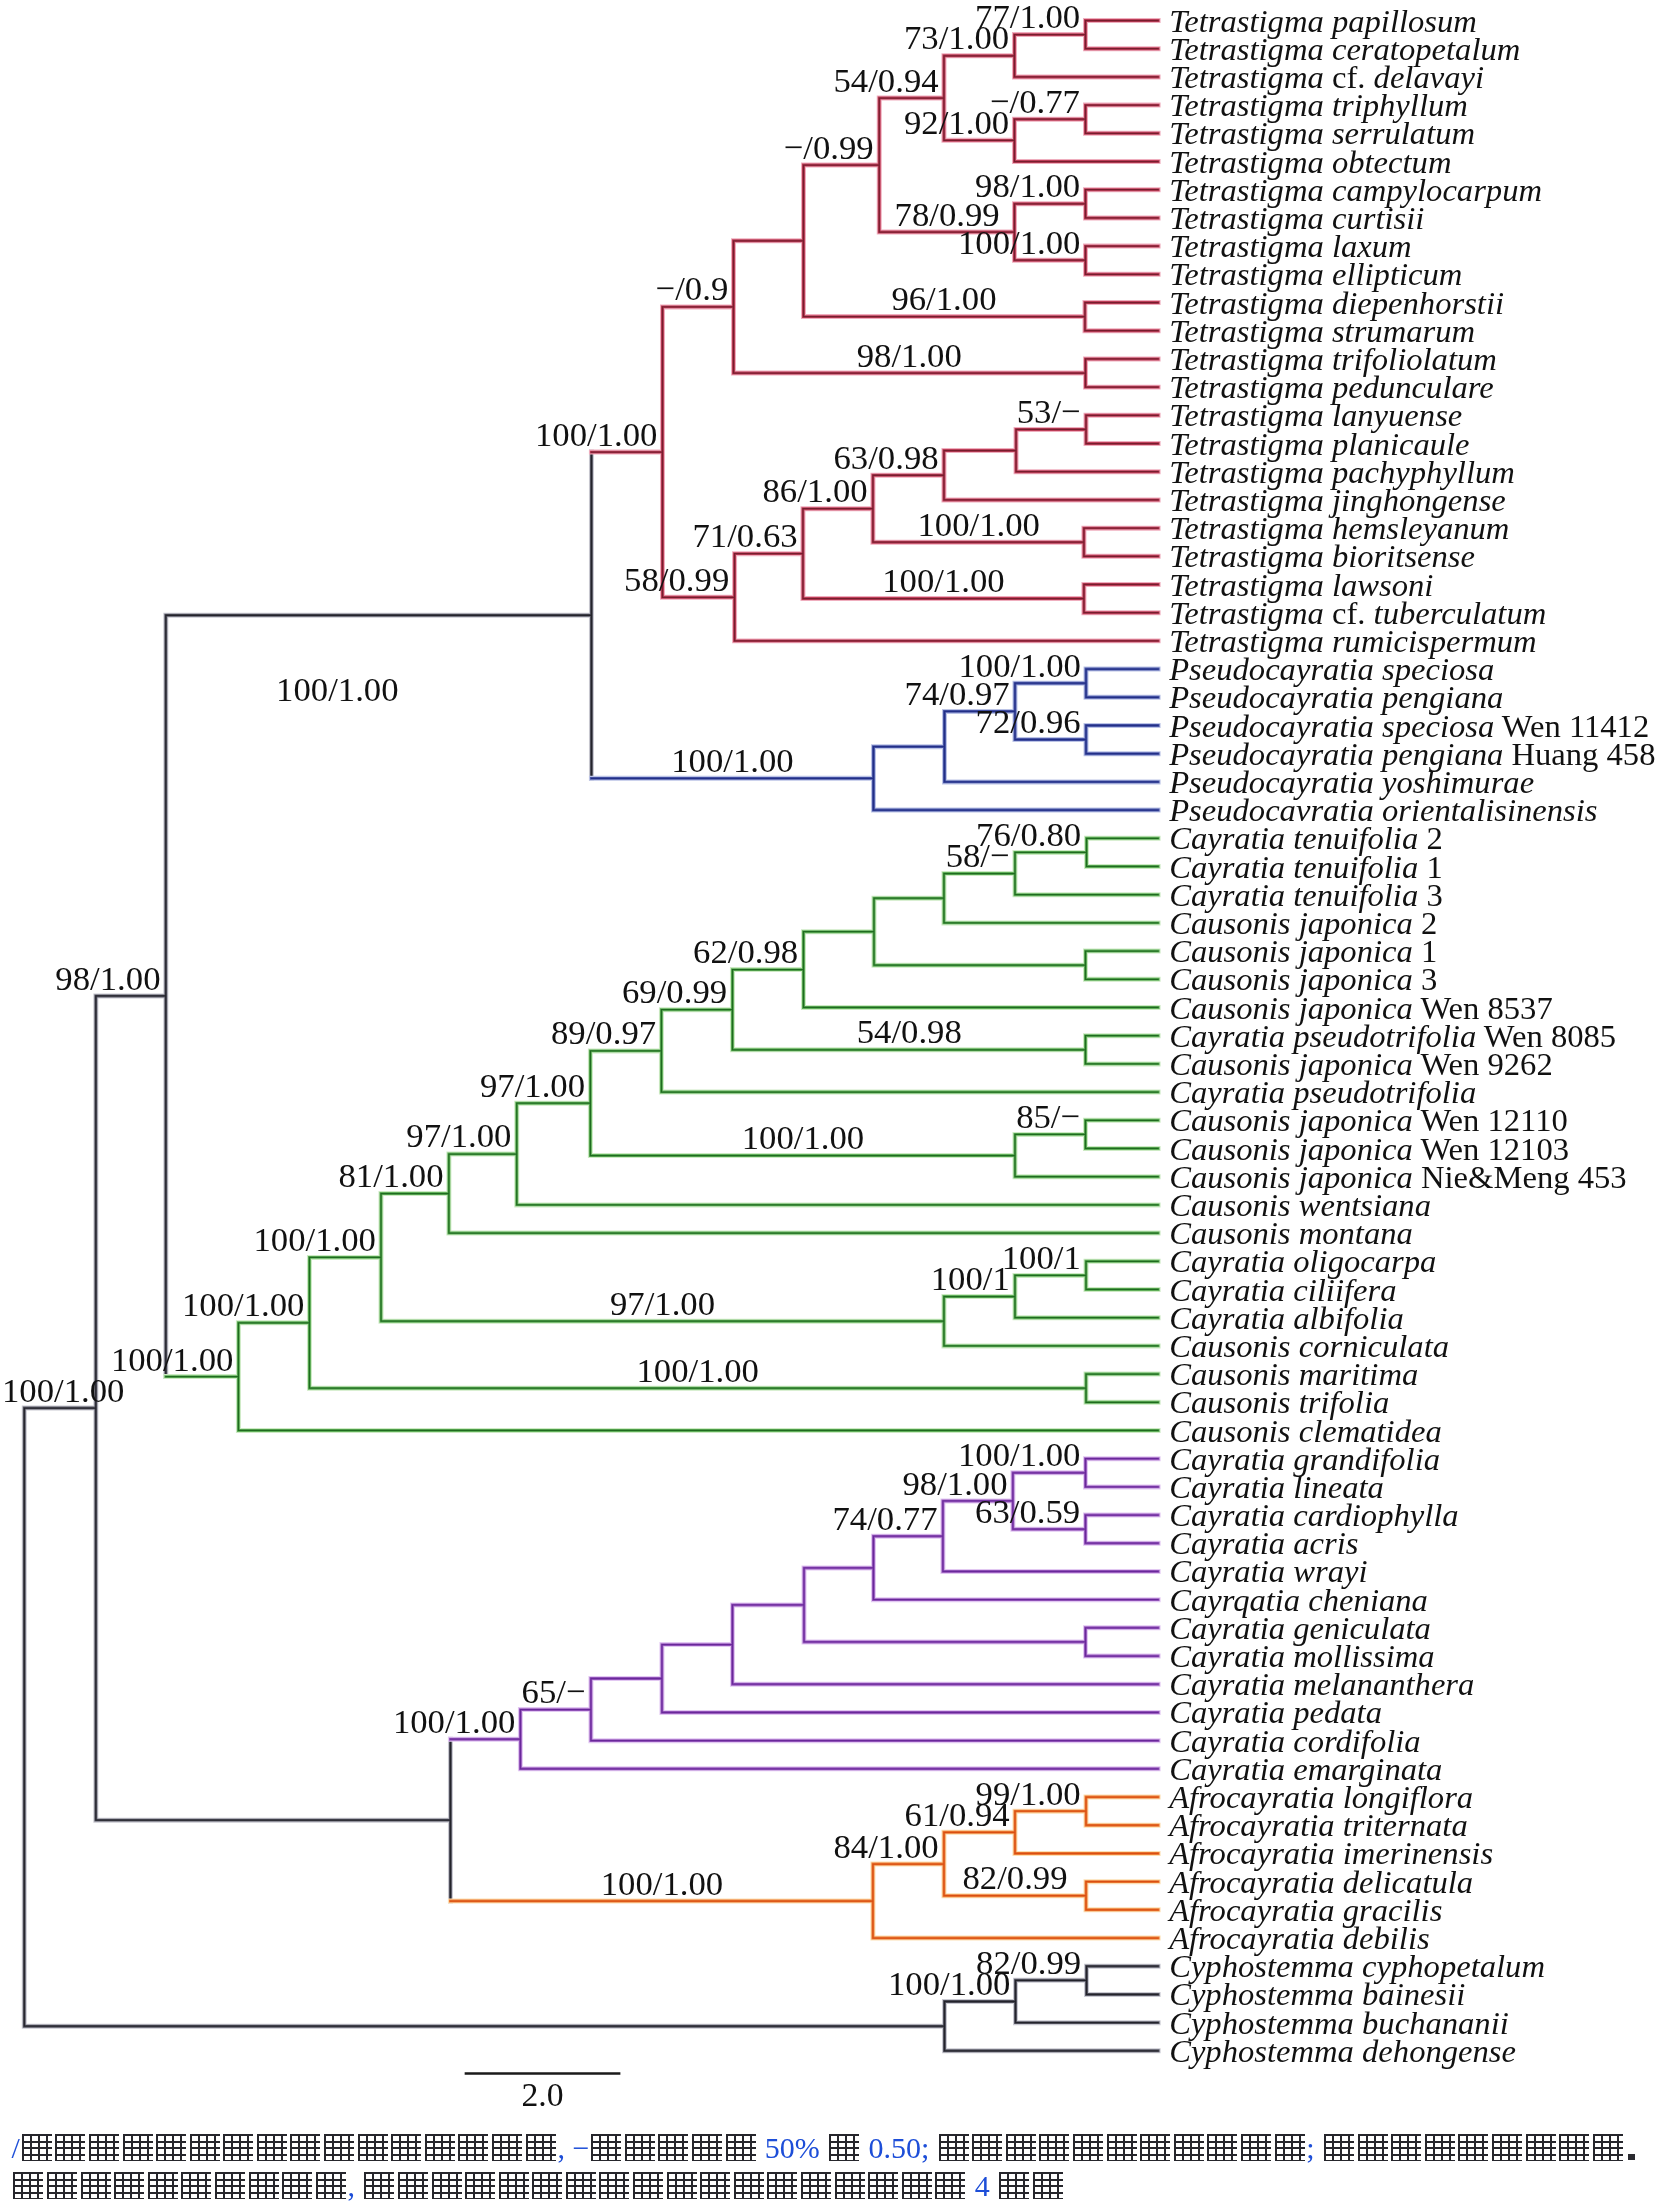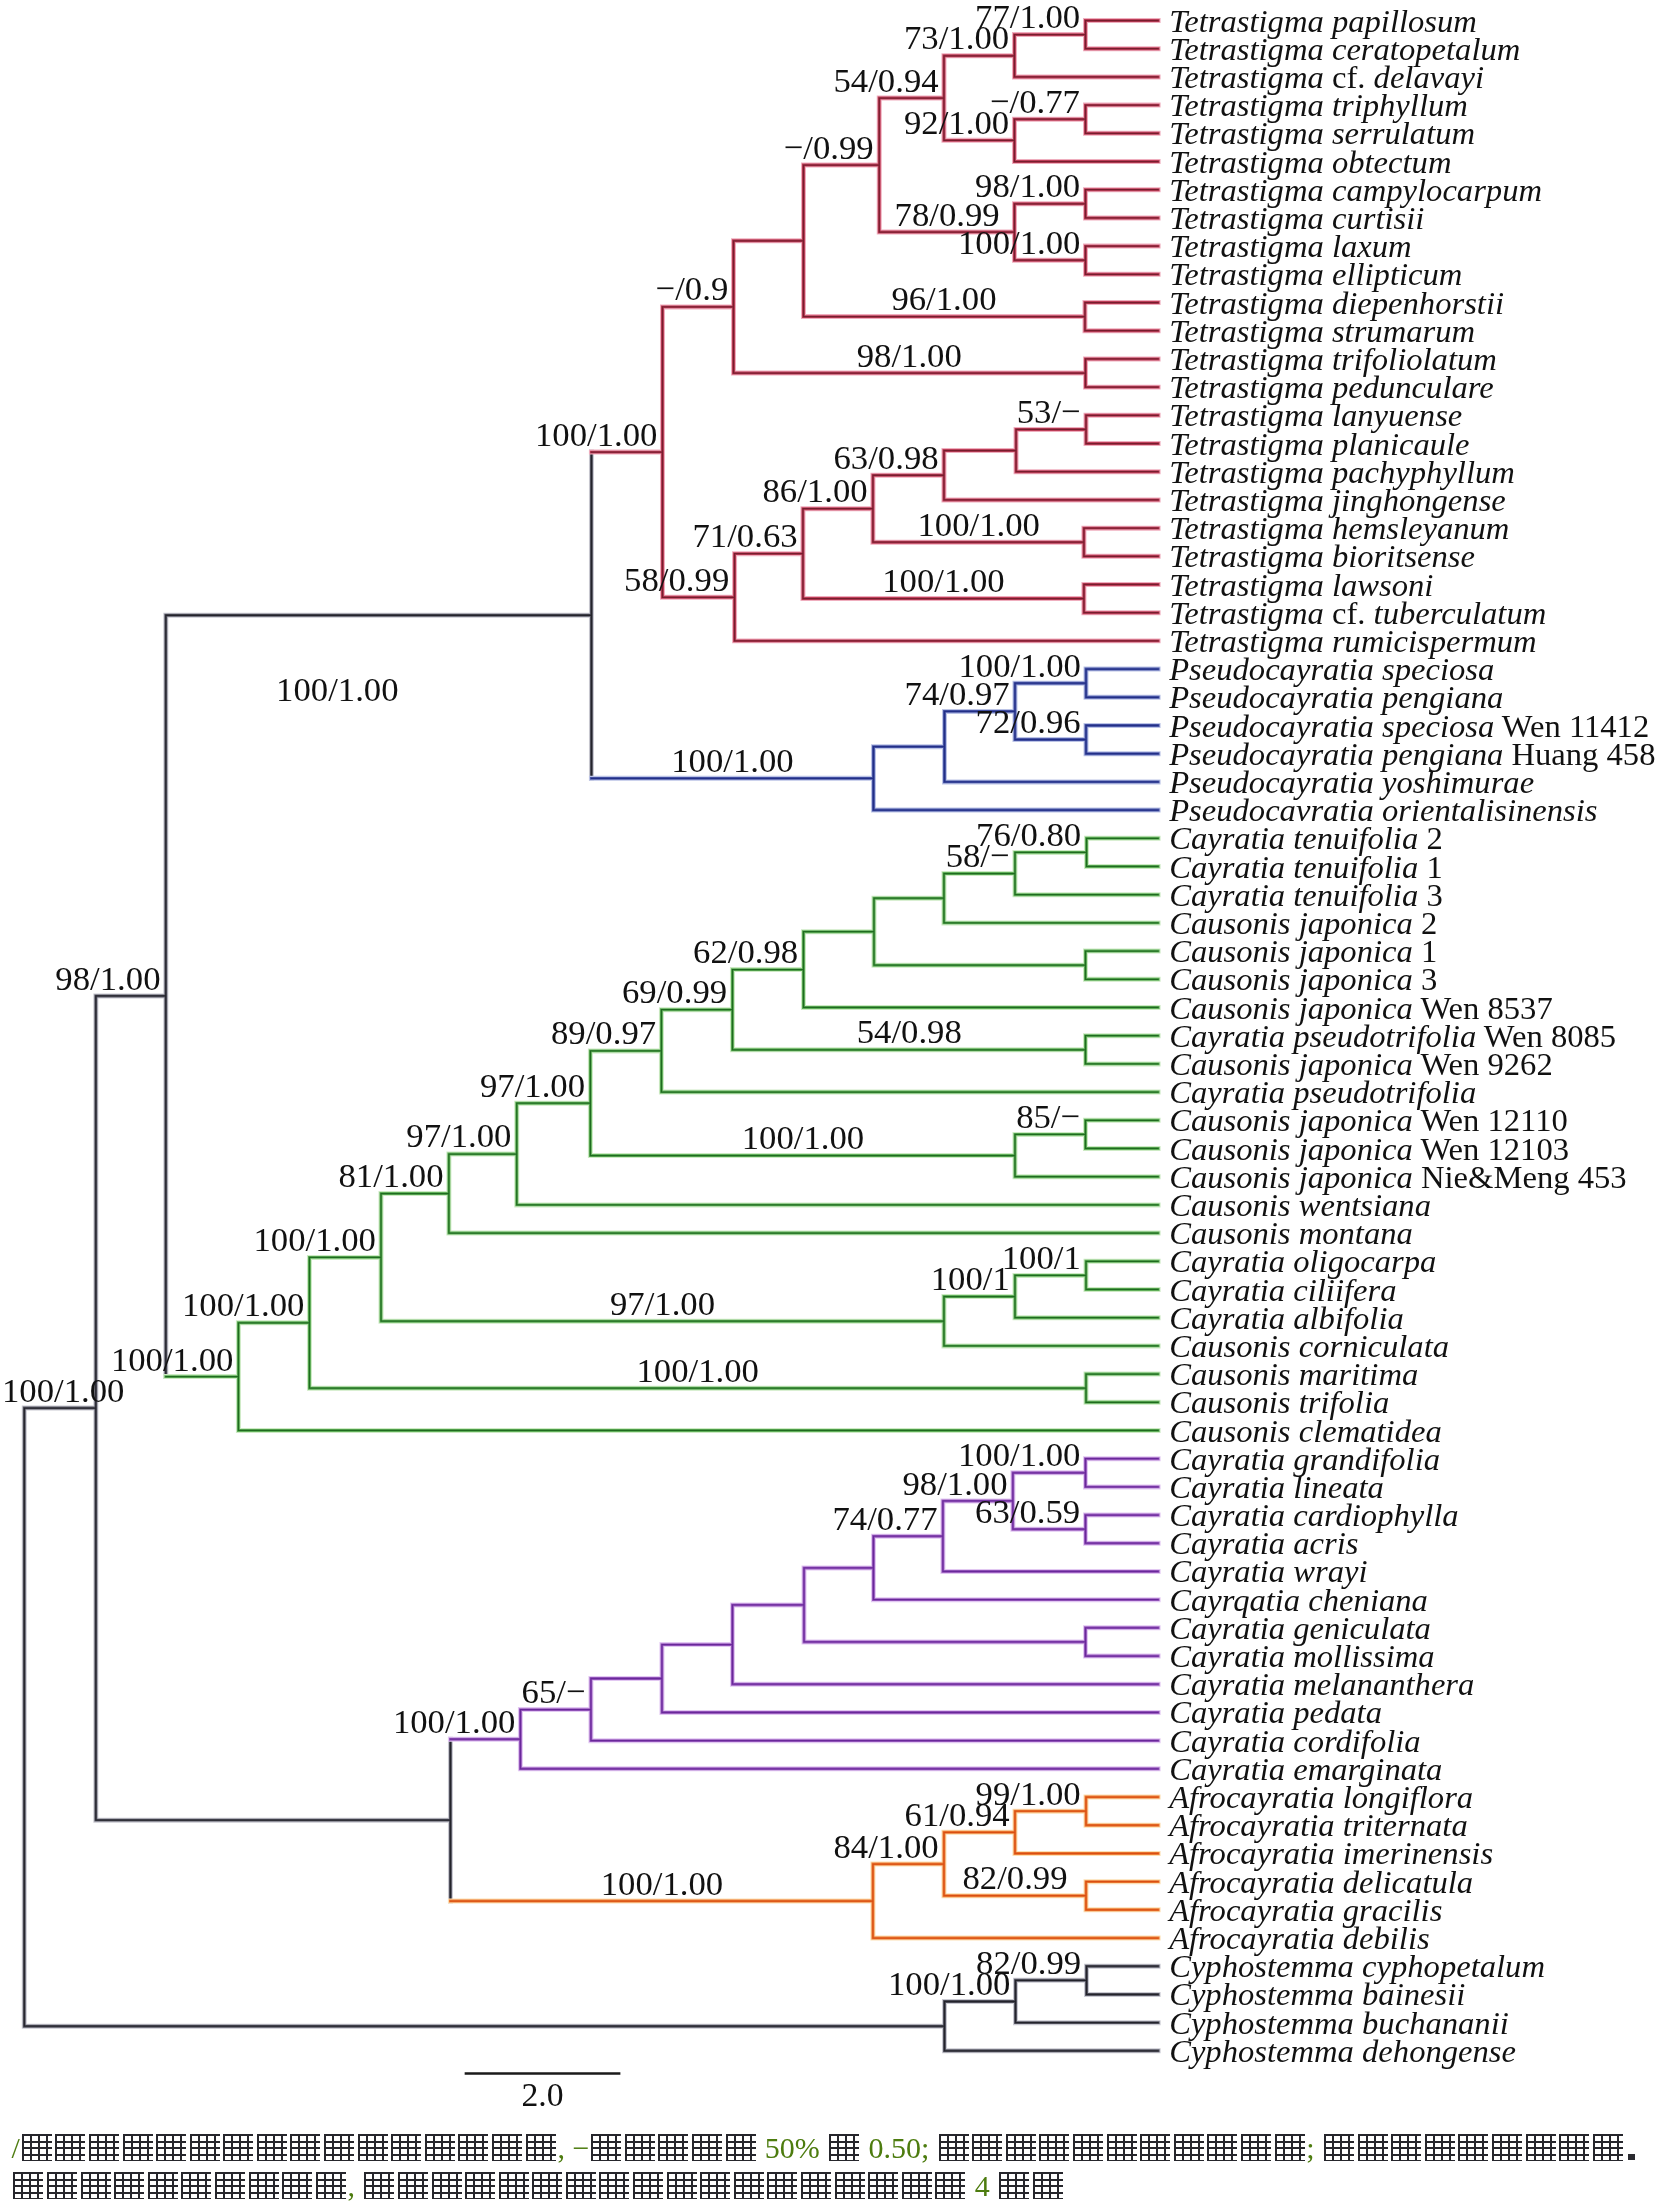--- a/index.html
+++ b/index.html
@@ -1,15 +1,15 @@
 <!DOCTYPE html>
 <html style="font-size:8.4px"><head><meta charset="utf-8"><style>
 html,body{margin:0;padding:0;background:#fff;width:1658px;height:2205px;overflow:hidden}
 #fig{position:relative;width:1658px;height:1567px;font-family:"Liberation Serif",serif}
-#cap{position:absolute;left:11.6px;top:2129px;width:1642px;color:#4d7c0f;
+#cap{position:absolute;left:11.6px;top:2129px;width:1642px;color:#1d4ed8;
  font-size:30px;line-height:38px;letter-spacing:0;white-space:nowrap}
 .lat{font-family:"Liberation Serif",serif}
 b.c{display:inline-block;width:30px;height:27px;margin:0 1.8px;vertical-align:-3.2px;
  background:
   repeating-linear-gradient(180deg,#26262c 0 2.1px,rgba(0,0,0,0) 2.1px 6.6px),
   repeating-linear-gradient(90deg,#26262c 0 1.8px,rgba(0,0,0,0) 1.8px 8px);
  }
 b.c.p{width:12.6px;background:none;position:relative}
 b.c.p::after{content:"";position:absolute;left:2.1px;bottom:1.1px;width:6.3px;height:6.3px;background:#2a2a30}
 </style></head><body>

